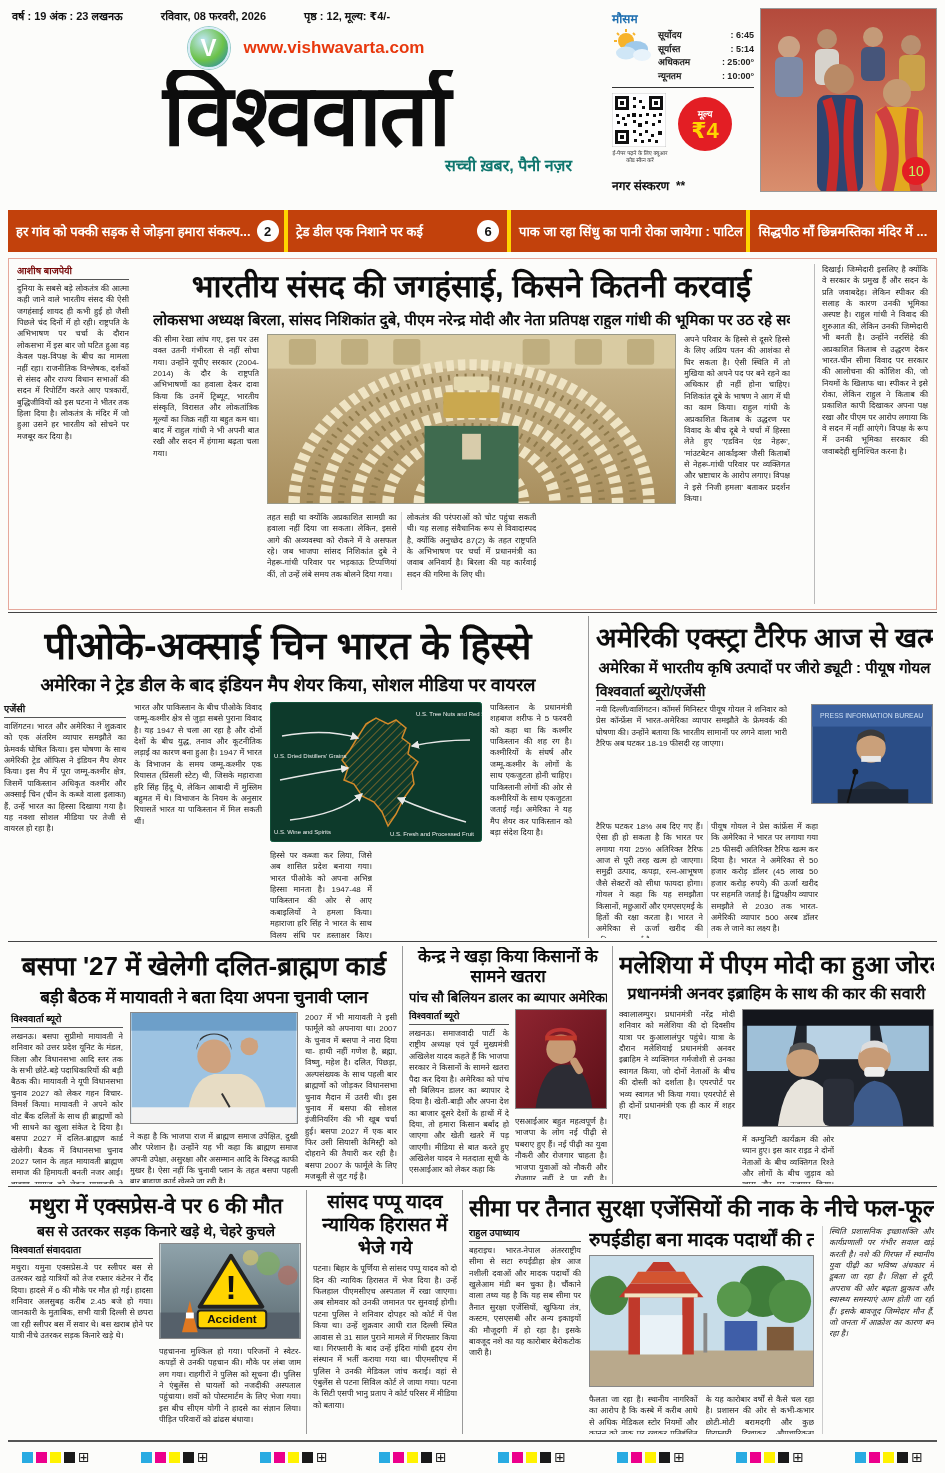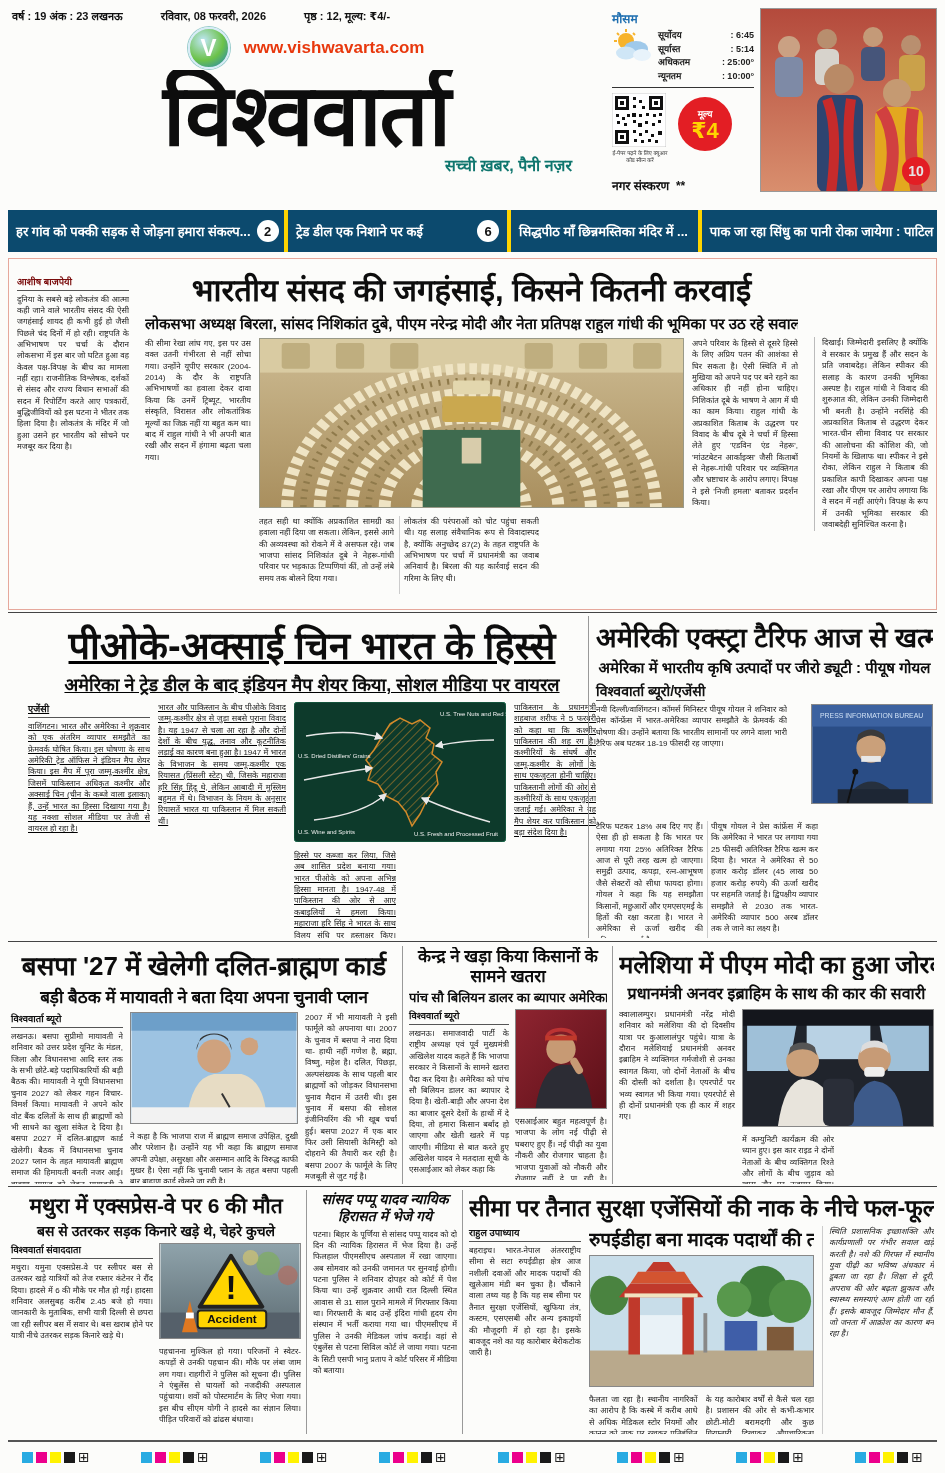--- a/index.html
+++ b/index.html
@@ -33,55 +33,55 @@
   .qr-cap { font-size:5.5px; color:#333; text-align:center; line-height:1.2; margin-top:1px; }
   .price-badge { width:54px; height:54px; border-radius:50%; background:#e31e24; color:#fff;
                  display:flex; flex-direction:column; align-items:center; justify-content:center; margin-top:4px; }
   .price-badge .pl { font-size:9px; font-weight:bold; }
   .price-badge .pv { font-size:22px; font-weight:800; color:#ffd400; line-height:1; }
   .edition { font-size:12px; font-weight:bold; color:#111; margin-top:14px; }
 
   
   .front-photo { position:absolute; left:760px; top:8px; width:177px; height:184px; border:1px solid #999; overflow:hidden; }
   .photo-badge { position:absolute; right:6px; bottom:6px; width:28px; height:28px; border-radius:50%;
-                 background:#e31e24; color:#e5e5e5; font-weight:bold; font-size:14px; display:flex; align-items:center; justify-content:center; }
+                 background:#e31e24; color:#bef264; font-weight:normal; font-size:14px; display:flex; align-items:center; justify-content:center; }
 
   
   .strip { position:absolute; left:8px; top:210px; width:929px; height:42px; display:flex; background:#ffd400; gap:4px; }
-  .strip-item { background:#0c4a6e; color:#fff; display:flex; align-items:center; justify-content:space-between;
+  .strip-item { background:#c2410c; color:#fff; display:flex; align-items:center; justify-content:space-between;
                 padding:0 8px; font-weight:bold; font-size:13px; overflow:hidden; white-space:nowrap; }
   .strip-num { min-width:22px; height:22px; border-radius:50%; background:#fff; color:#111; font-size:13px; font-weight:800;
                display:flex; align-items:center; justify-content:center; margin-left:6px; }
 
   
   .bodytxt { font-size:8px; line-height:1.42; color:#1c1c1c; text-align:justify; overflow:hidden; }
   .byline { font-size:9.5px; font-weight:bold; color:#7a0c0c; border-bottom:1px solid #555; padding-bottom:2px; margin-bottom:3px; }
   .byline.dark { color:#111; }
   .kicker { font-weight:bold; color:#0d0d0d; text-align:center; white-space:nowrap; overflow:hidden; }
   .headline { font-weight:800; color:#0d0d0d; text-align:center; white-space:nowrap; overflow:hidden; }
 
   
   .lead-box { position:absolute; left:8px; top:258px; width:929px; height:352px; border:1px solid #e6a89c; padding:5px 8px; }
-  .lead-grid { display:flex; gap:16px; height:100%;align-items:center; }
+  .lead-grid { display:flex; gap:24px; height:100%; }
   .l-col1 { width:112px; flex:none; }
   .l-col6 { width:114px; flex:none; border-left:1px solid #bbb; padding-left:7px; }
   .l-mid { flex:1; min-width:0; }
   .l-head { font-size:31px; }
   .l-sub { font-size:15px; margin:3px 0 5px; }
   .l-mid-row { display:flex; gap:8px; }
   .l-col2, .l-col5 { width:106px; flex:none; }
   .l-photo-block { flex:1; min-width:0; }
   .l-photo { width:100%; height:170px; border:1px solid #998; }
   .l-under { column-count:3; column-gap:10px; column-rule:1px solid #ccc; margin-top:4px; height:78px; }
 
   .hline { position:absolute; left:8px; width:929px; height:1px; background:#444; }
   .vline { position:absolute; width:1px; background:#999; }
 
   
-  .pok-box { position:absolute; left:24px; top:616px; width:576px; height:322px; padding:2px 4px; overflow:hidden;text-decoration:underline; }
+  .pok-box { position:absolute; left:0; top:616px; width:576px; height:322px; padding:2px 4px; overflow:hidden; }
   .pok-head { font-size:38px; }
   .pok-sub { font-size:18px; margin:2px 0 6px; }
   .pok-row { display:flex; gap:8px; }
   .p-col1 { width:122px; flex:none; }
   .p-col2 { width:128px; flex:none; }
   .p-col4 { flex:1; min-width:0; }
   .p-mapblock { width:212px; flex:none; }
   .p-under { column-count:2; column-gap:8px; margin-top:4px; height:86px; }
 
   
@@ -125,21 +125,21 @@
   
   .mat-box { position:absolute; left:8px; top:1190px; width:296px; height:244px; padding:1px 3px; overflow:hidden; }
   .mt-head { font-size:21px; }
   .mt-sub { font-size:14px; margin:2px 0 3px; }
   .mt-row { display:flex; gap:6px; }
   .mt-col1 { flex:1; min-width:0; }
   .mt-right { width:142px; flex:none; }
   .mt-photo { width:142px; height:96px; border:1px solid #888; }
 
   .pap-box { position:absolute; left:310px; top:1190px; width:150px; height:244px; padding:1px 3px; overflow:hidden; }
-  .pp-head { font-size:14px; white-space:normal; line-height:1.2;font-style:italic; }
+  .pp-head { font-size:19px; white-space:normal; line-height:1.2; }
   .pp-col { margin-top:4px; }
 
   .nas-box { position:absolute; left:466px; top:1190px; width:471px; height:244px; padding:1px 3px; overflow:hidden; }
   .n-head { font-size:23px; }
   .n-row { display:flex; gap:8px; margin-top:3px; }
   .n-col1 { width:112px; flex:none; }
   .n-col4 { width:112px; flex:none; border-left:1px solid #ccc; padding-left:6px;font-style:italic; }
   .n-mid { flex:1; min-width:0; }
   .n-sub { font-size:19px; margin-bottom:3px; }
   .n-photo { width:100%; height:132px; border:1px solid #888; }
@@ -297,26 +297,26 @@
 
   <div class="strip">
     <div class="strip-item" style="flex:1.6">
       <span>हर गांव को पक्की सड़क से जोड़ना हमारा संकल्प...</span>
       <span class="strip-num">2</span>
     </div>
     <div class="strip-item" style="flex:1.25">
       <span>ट्रेड डील एक निशाने पर कई</span>
       <span class="strip-num">6</span>
     </div>
+    <div class="strip-item" style="flex:1.35">
+      <span>पाक जा रहा सिंधु का पानी रोका जायेगा : पाटिल</span>
+
+    </div>
     <div class="strip-item" style="flex:1.05">
       <span>सिद्धपीठ माँ छिन्नमस्तिका मंदिर में ...</span>
-    </div>
-    <div class="strip-item" style="flex:1.35">
-      <span>पाक जा रहा सिंधु का पानी रोका जायेगा : पाटिल</span>
-
     </div>
   </div>
 
   <div class="lead-box">
     <div class="lead-grid">
       <div class="l-col1">
         <div class="byline">आशीष बाजपेयी</div>
         <p class="bodytxt" style="height:300px">दुनिया के सबसे बड़े लोकतंत्र की आत्मा कही जाने वाले भारतीय संसद की ऐसी जगहंसाई शायद ही कभी हुई हो जैसी पिछले चंद दिनों में हो रही। राष्ट्रपति के अभिभाषण पर चर्चा के दौरान लोकसभा में इस बार जो घटित हुआ वह केवल पक्ष-विपक्ष के बीच का मामला नहीं रहा। राजनीतिक विश्लेषक, दर्शकों से संसद और राज्य विधान सभाओं की सदन में रिपोर्टिंग करते आए पत्रकारों, बुद्धिजीवियों को इस घटना ने भीतर तक हिला दिया है। लोकतंत्र के मंदिर में जो हुआ उसने हर भारतीय को सोचने पर मजबूर कर दिया है।</p>
       </div>
       <div class="l-mid">

